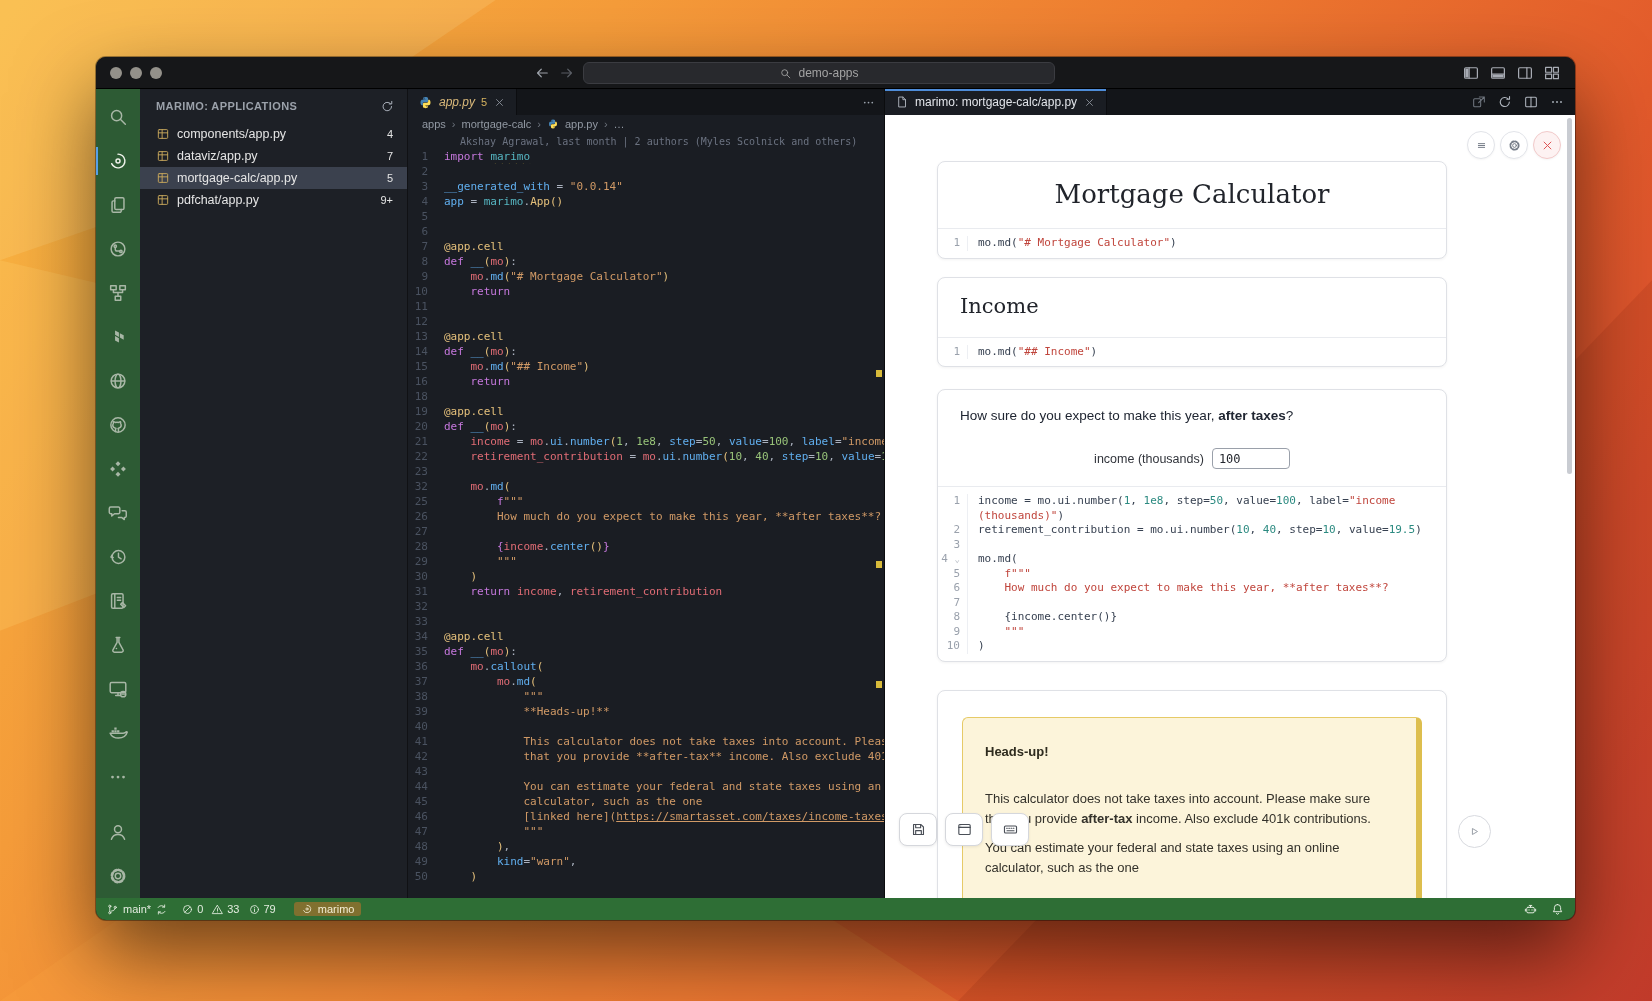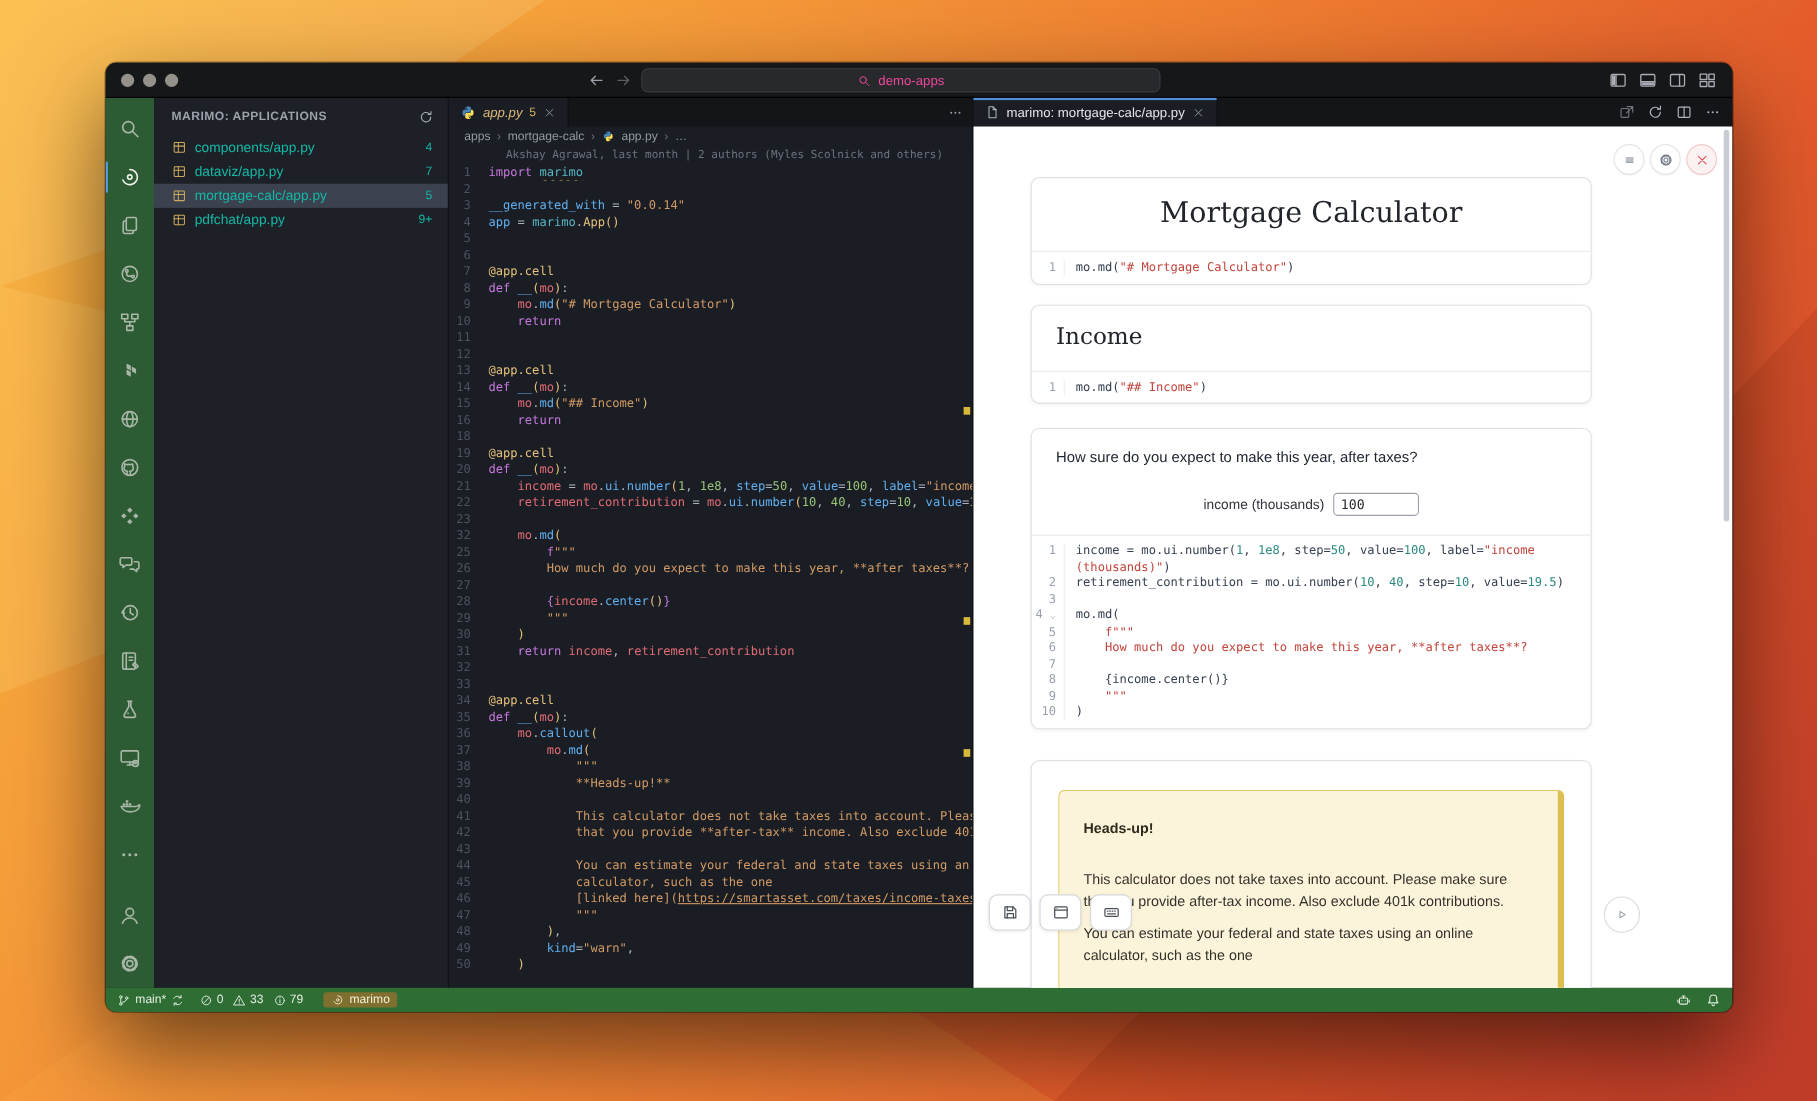--- a/index.html
+++ b/index.html
@@ -16,37 +16,37 @@
   .f4{background:rgba(255,235,160,.18);clip-path:polygon(0 26%,0 0,30% 0,14% 18%)}
   
   .window{position:absolute;left:96px;top:57px;width:1479px;height:863px;border-radius:10px;overflow:hidden;
           background:#17181c;box-shadow:0 34px 80px rgba(0,0,0,.55),0 0 0 1px rgba(0,0,0,.35);display:flex;flex-direction:column}
   
   .titlebar{position:relative;height:32px;flex:none;background:#161719;border-bottom:1px solid #000}
   .lights{position:absolute;left:14px;top:10px;display:flex;gap:8px}
   .light{width:12px;height:12px;border-radius:50%;background:#94918a}
   .nav{position:absolute;top:7px;display:flex;align-items:center;width:18px;height:18px}
   .cmd{position:absolute;left:487px;top:5px;width:472px;height:22px;background:#28292d;border:1px solid #3b3c41;border-radius:6px;
-       display:flex;align-items:center;justify-content:center;gap:6px;color:#ec4899;font-size:12px}
+       display:flex;align-items:center;justify-content:center;gap:6px;color:#a3a3a3;font-size:12px}
   .tb-icons{position:absolute;right:14px;top:7px;display:flex;gap:9px;color:#a8acb4}
   .tb-icons .ic{width:18px;height:18px}
   
   .main{flex:1;display:flex;min-height:0}
   
   .abar{width:44px;flex:none;background:#2d5b34;display:flex;flex-direction:column;align-items:stretch;padding-top:6px}
   .ab-item{position:relative;height:44px;display:flex;align-items:center;justify-content:center;color:#c4ccc0;opacity:.82}
   .ab-item .ic{width:22px;height:22px}
   .ab-item.active{opacity:1;color:#eef2ea}
   .ab-item.active::before{content:"";position:absolute;left:0;top:8px;bottom:8px;width:2px;background:#55a0e8}
   .ab-spacer{flex:1}
   
   .sidebar{width:268px;flex:none;background:#1d2026;display:flex;flex-direction:column;border-right:1px solid #101114}
   .sb-head{height:34px;flex:none;display:flex;align-items:center;padding:0 12px 0 16px;color:#9ba1aa;font-size:11px;font-weight:bold;letter-spacing:.4px}
   .sb-head .ic{width:15px;height:15px;margin-left:auto;color:#aab0ba}
-  .sb-row{height:22px;display:flex;align-items:center;gap:7px;padding:0 14px 0 16px;color:#14b8a6;font-size:12.5px}
+  .sb-row{height:22px;display:flex;align-items:center;gap:7px;padding:0 14px 0 16px;color:#e5e5e5;font-size:12.5px}
   .sb-row.sel{background:#3b414e}
   .sb-row .ic{width:14px;height:14px;flex:none;color:#c9a95c}
   .sb-count{margin-left:auto;font-size:11px}
   
   .egroup{width:477px;flex:none;display:flex;flex-direction:column;background:#1a1d23;border-right:1px solid #0b0c0e;min-width:0}
   .tabbar{height:26px;flex:none;background:#131519;display:flex;align-items:stretch;position:relative}
   .tab{display:inline-flex;align-items:center;gap:6px;padding:0 10px;background:#1a1d23;border-right:1px solid #0c0d10;position:relative}
   .tab .pyic{width:15px;height:15px}
   .tab-label{font-size:12px;font-style:italic;color:#dab97a}
   .tab-badge{font-size:11px;color:#d6b25e}
@@ -86,21 +86,21 @@
   .card-code{border-top:1px solid #e9ebef;padding:7px 0}
   .code-row{display:flex;font:11px/14.5px "DejaVu Sans Mono",monospace}
   .gut{width:30px;flex:none;text-align:right;padding-right:7px;color:#9aa1ac;border-right:1px solid #edeff3}
   .gut .caret{color:#b7bcc4;font-size:9px}
   .cd{padding-left:10px;white-space:pre-wrap;flex:1}
   .c-d{color:#374151}.c-r{color:#c0453c}.c-cn{color:#2b8a80}
   .card2{margin-top:18px}
   .wv-h2{font-family:"DejaVu Serif",serif;font-size:21px;color:#21242b;padding:16px 22px 19px}
   .card3{margin-top:22px}
   .wv-prose{padding:18px 22px 0;font-size:13.5px;color:#202632}
-  .wv-prose b,.callout b{font-weight:normal}
+  .wv-prose b,.callout b{font-weight:bold}
   .in-row{display:flex;align-items:center;justify-content:center;gap:8px;margin:25px 0 17px;font-size:12.5px;color:#31343b}
   .in-box{width:78px;height:21px;border:1px solid #9aa0aa;border-radius:4px;font:12px "DejaVu Sans Mono",monospace;color:#24272e;padding:0 6px;background:#fff}
   .card4{margin-top:28px;height:380px;padding:26px 24px}
   .callout{background:#fcf4da;border:1px solid #e6ca67;border-right:6px solid #ddbe4e;border-radius:6px;padding:26px 22px;height:100%}
   .co-title{font-size:13px;font-weight:bold;color:#2e2b1e;margin-bottom:30px}
   .callout p{font-size:13px;line-height:20px;color:#33312a;margin-bottom:9px}
   .fbar{position:absolute;left:14px;bottom:52px;display:flex;gap:8px}
   .fbtn{width:38px;height:33px;border:1px solid #d5d7dc;border-radius:8px;background:#fff;color:#4a4f57;display:flex;align-items:center;justify-content:center;box-shadow:0 1px 3px rgba(0,0,0,.08)}
   .fbtn .ic{width:17px;height:17px}
   .pbtn{position:absolute;right:84px;bottom:50px;width:33px;height:33px;border-radius:50%;border:1px solid #d8dadf;background:#fff;color:#9aa0a8;display:flex;align-items:center;justify-content:center}

